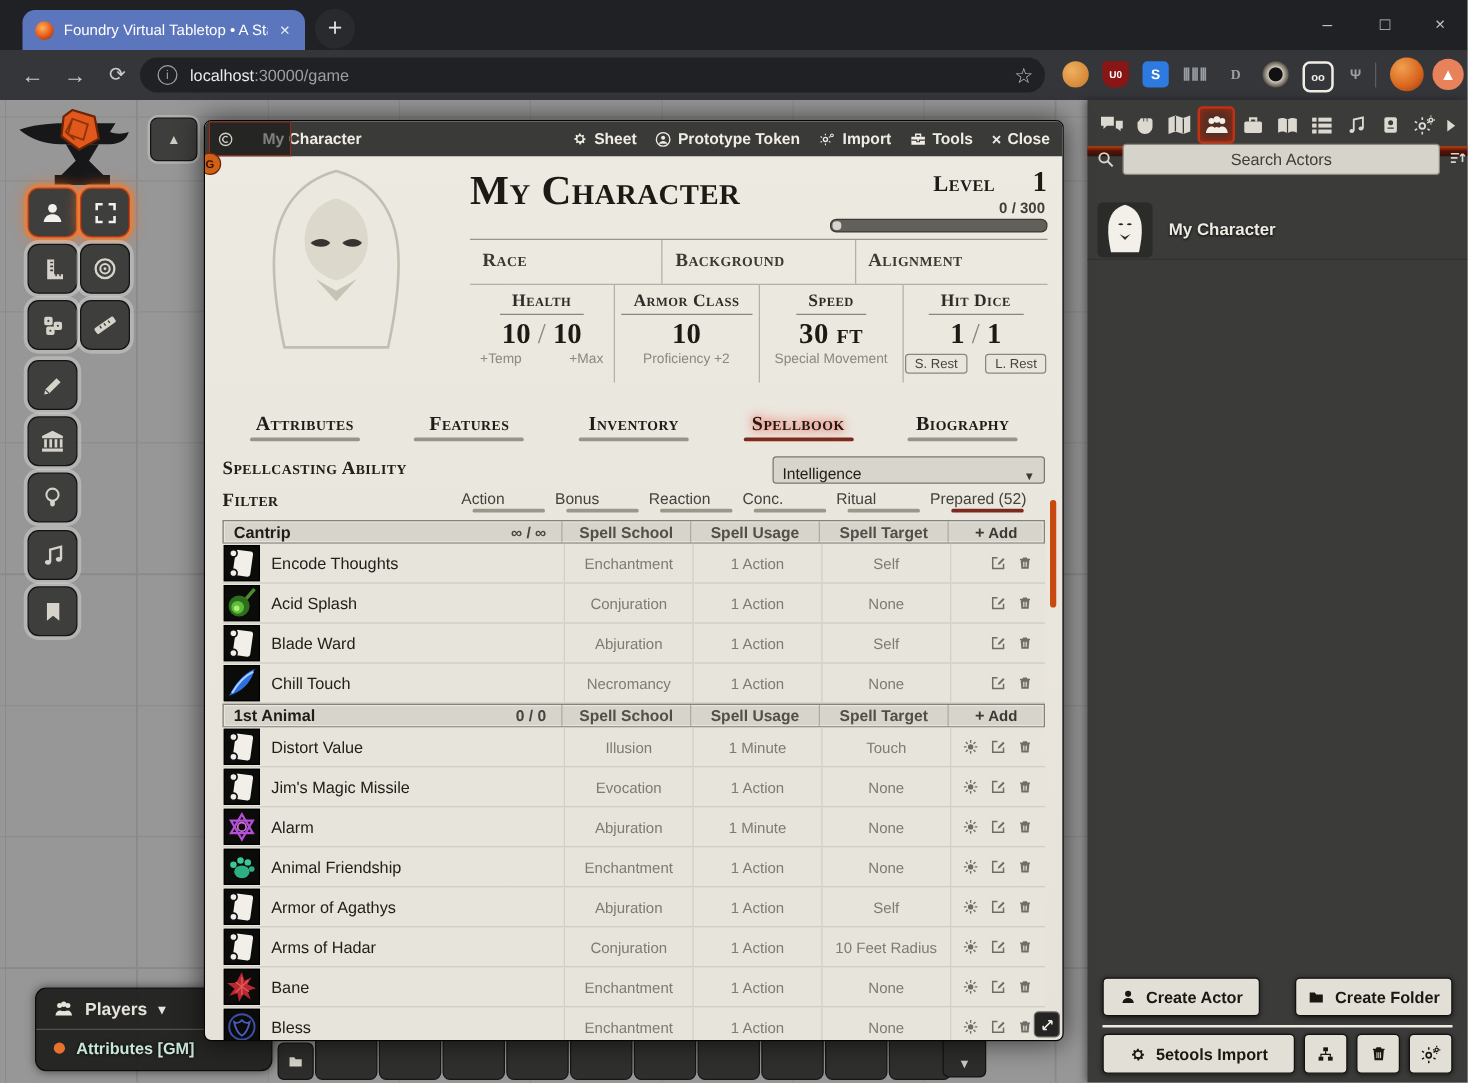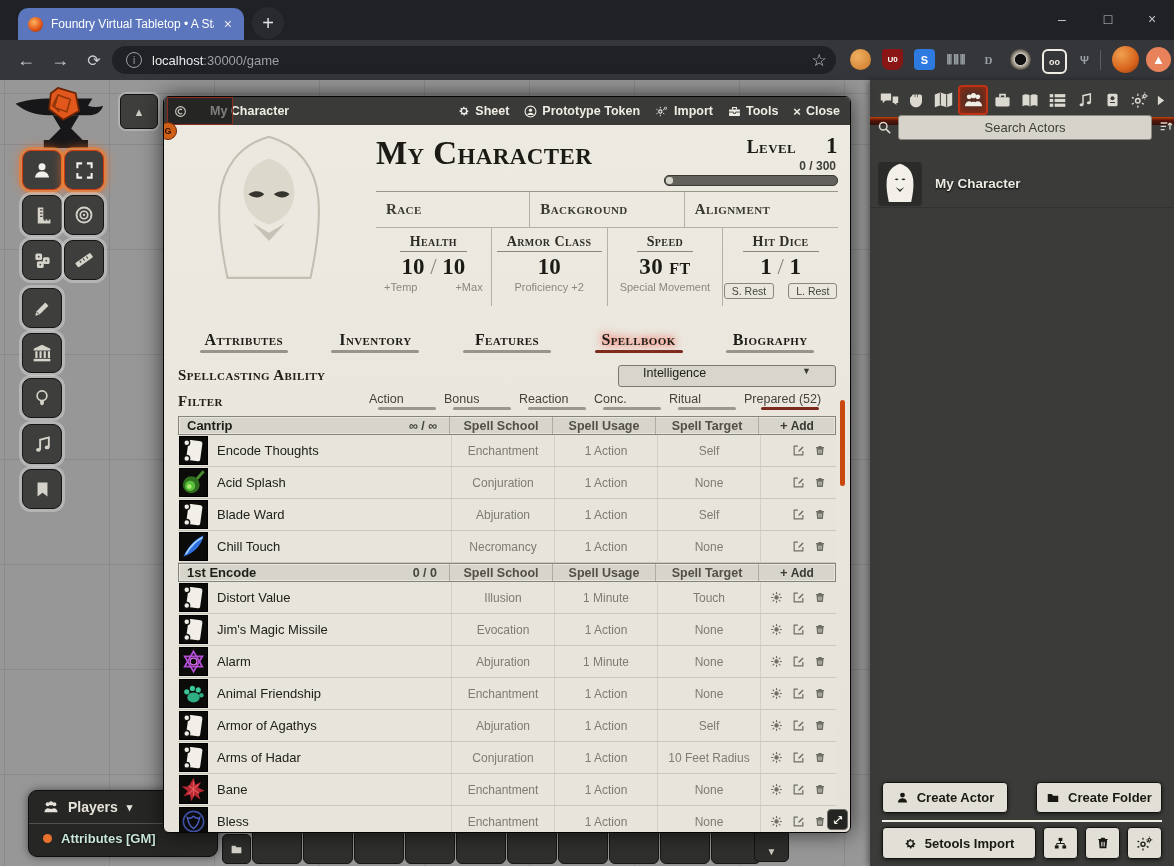--- a/index.html
+++ b/index.html
@@ -126,21 +126,21 @@
   #tabs-nav{display:flex;height:33px;margin-top:18px}
   .sheet-tab{flex:1;text-align:center;font-size:16px;color:#1d1c17;padding-top:2px}
   .sheet-tab .underline{width:88px;height:3px;background:#97948a;border-radius:2px;margin:1px auto 0}
   .sheet-tab.active{text-shadow:0 0 6px #ff7264,0 0 11px #ff7264}
   .sheet-tab.active .underline{background:#7a2b1e}
 
   
   #spellcast-row{display:flex;align-items:center;height:27px}
   #spellcast-row .label{font-size:15px;color:#21201a;flex:1}
   #ability-select{width:218px;height:22px;background:#d8d5cc;border:1px solid #7a7870;border-radius:3px;
-        display:flex;align-items:flex-start;font-size:12.5px;color:#21201a;padding:0 24px;box-sizing:border-box}
+        display:flex;align-items:flex-end;font-size:12.5px;color:#21201a;padding:0 7px;box-sizing:border-box}
   #ability-select .arrow{margin-left:auto;font-size:9px;color:#3a3933}
   #filter-row{display:flex;align-items:center;height:24px}
   #filter-row .label{font-size:15px;color:#21201a}
   #filter-items{margin-left:auto;display:flex}
   .filter-item{width:75px;text-align:left;font-size:12.5px;color:#43423c}
   .filter-item:last-child{width:92px}
   .f-underline{width:58px;height:3px;background:#9a978d;border-radius:2px;margin:1px auto 0}
   .filter-item.active .f-underline{background:#7a2b1e}
 
   
@@ -463,22 +463,22 @@
               <span class="rest-btn">S. Rest</span>
               <span class="rest-btn">L. Rest</span>
             </div>
           </div>
         </div>
       </div>
     </div>
 
     <div id="tabs-nav">
         <div class="sheet-tab sc"><span>Attributes</span><div class="underline"></div></div>
+        <div class="sheet-tab sc"><span>Features</span><div class="underline"></div></div>
         <div class="sheet-tab sc"><span>Inventory</span><div class="underline"></div></div>
-        <div class="sheet-tab sc"><span>Features</span><div class="underline"></div></div>
         <div class="sheet-tab sc active"><span>Spellbook</span><div class="underline"></div></div>
         <div class="sheet-tab sc"><span>Biography</span><div class="underline"></div></div>
       </div>
 
     <div id="spellcast-row">
       <span class="label sc">Spellcasting Ability</span>
       <div id="ability-select">
         <span>Intelligence</span>
         <span class="arrow">▼</span>
       </div>
@@ -617,21 +617,21 @@
             </span>
             <span>
               <svg width="12" height="13" viewBox="0 0 24 24">
                 <path fill="currentColor" d="M5 7h14l-1.2 14H6.2zM9 3h6l1 2h4v2H4V5h4z"></path>
                 <path d="M9.5 10v8M12 10v8M14.5 10v8" stroke="#e7e4db" stroke-width="1.3"></path>
               </svg>
             </span>
           </div>
         </div>
         <div class="section-header">
-          <div class="sh-name">1st Encode</div>
+          <div class="sh-name">1st Animal</div>
           <div class="sh-slots">0  /  0</div>
           <div class="hcol">Spell School</div>
           <div class="hcol">Spell Usage</div>
           <div class="hcol">Spell Target</div>
           <div class="hcol-ctl">
             <b style="font-size:13px;margin-right:1px">+</b>
             <span>Add</span>
           </div>
         </div>
         <div class="spell-row">

